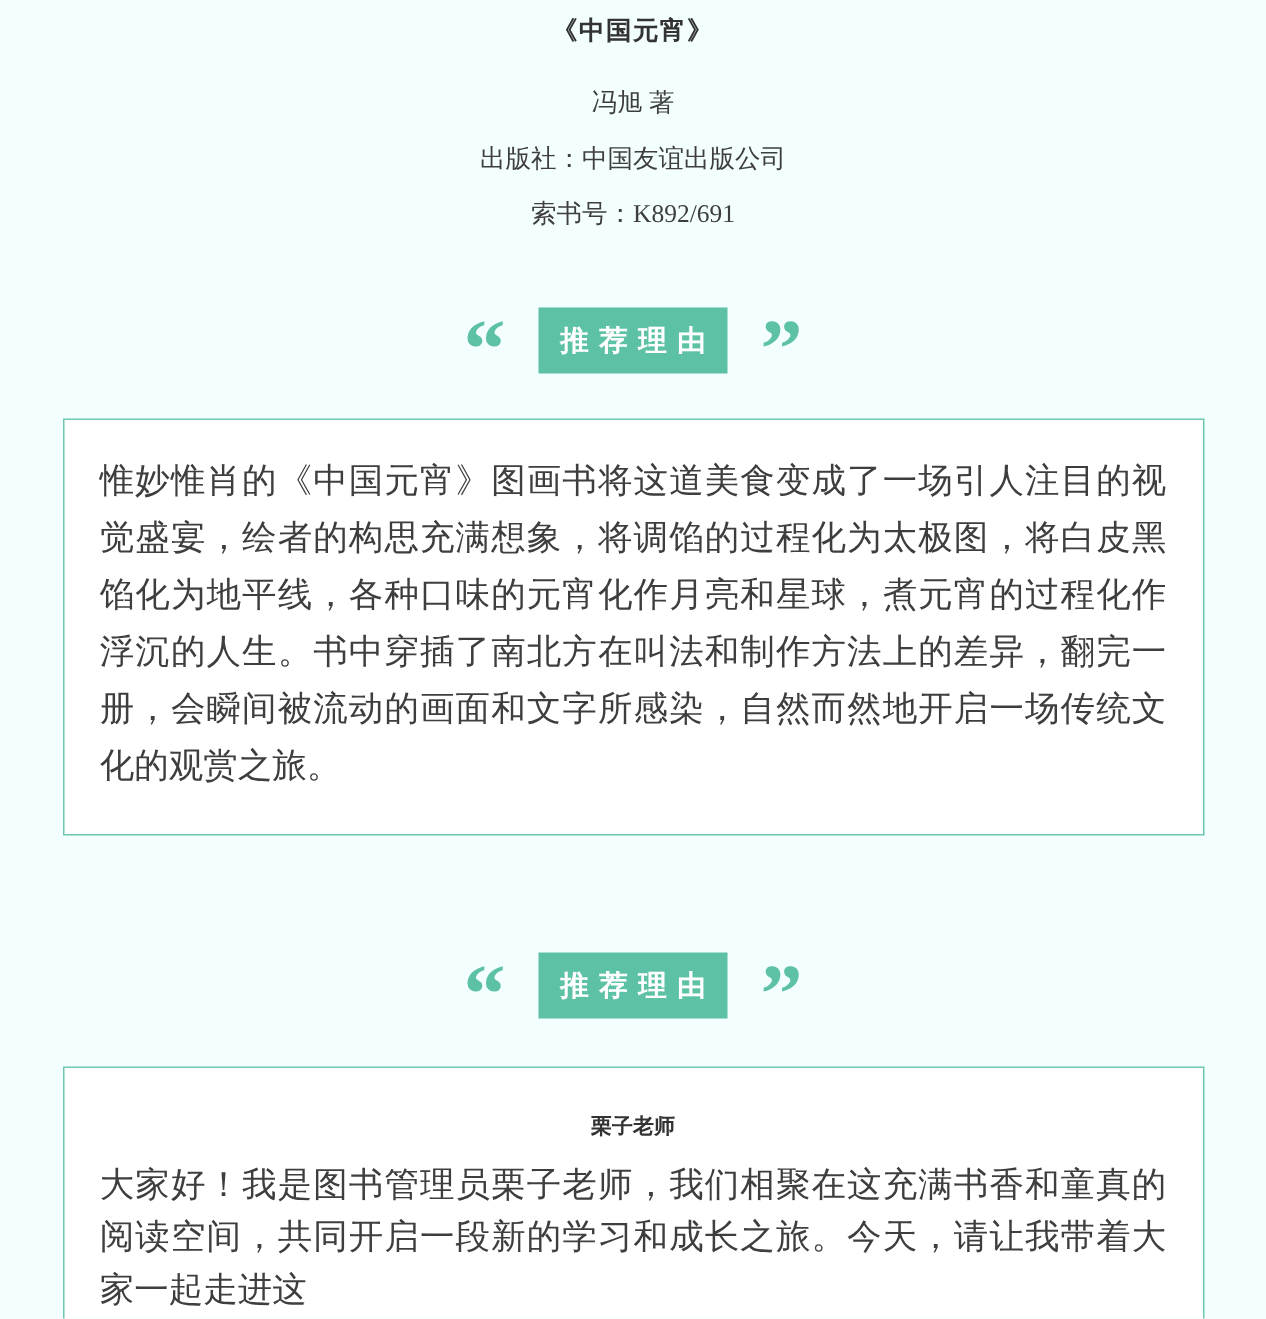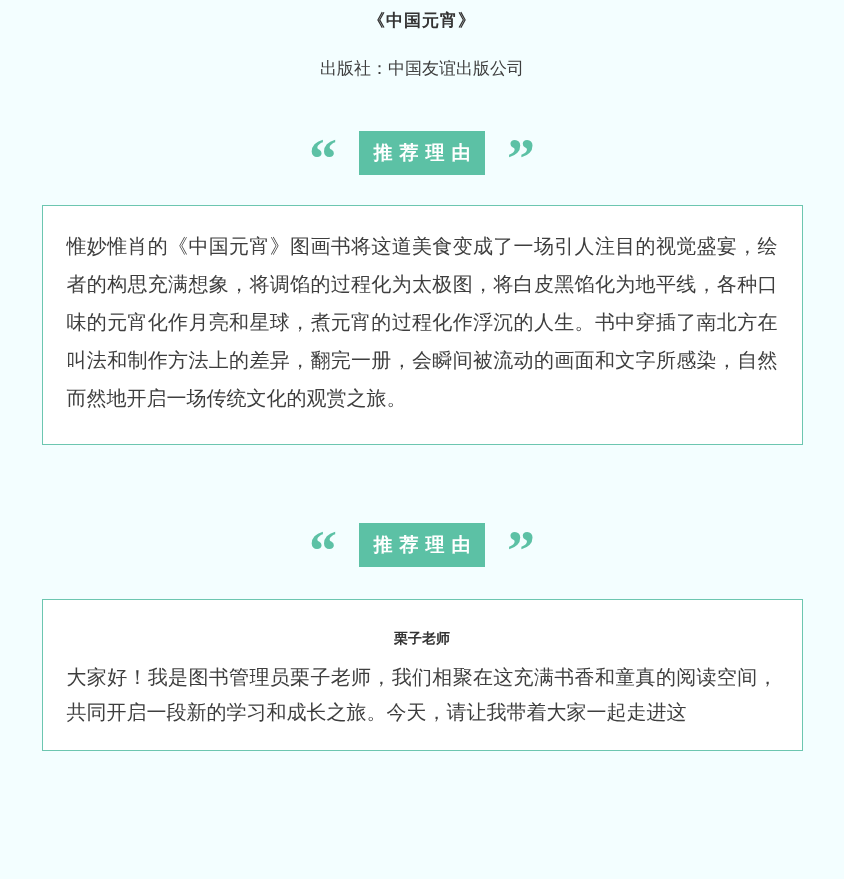--- a/index.html
+++ b/index.html
@@ -78,21 +78,21 @@
     margin: 30px auto 0;
     width: 761px;
     background: #ffffff;
     border: 1px solid var(--border);
     padding: 21px 24px 27px;
   }
   .card.lecturer { margin-top: 32px; padding: 26px 24px 20px; }
 
   .body-text {
     margin: 0;
-    font-size: 20px;
+    font-size: 23px;
     line-height: 38px;
     color: var(--text);
     text-align: justify;
   }
   .lecturer-text { line-height: 35px; margin-top: 10px; }
 
   .subtitle {
     margin: 0;
     text-align: center;
     font-size: 14px;
@@ -102,21 +102,23 @@
   }
 </style>
 </head>
 <body>
 
 <div class="page">
 
   <h1 class="title">《中国元宵》</h1>
 
   <div class="meta">
+    <p>冯旭 著</p>
     <p>出版社：中国友谊出版公司</p>
+    <p>索书号：K892/691</p>
   </div>
 
   <div class="section-header">
     <span class="quote">“</span>
     <div class="pill">推荐理由</div>
     <span class="quote">”</span>
   </div>
 
   <div class="card">
     <p class="body-text">惟妙惟肖的《中国元宵》图画书将这道美食变成了一场引人注目的视觉盛宴，绘者的构思充满想象，将调馅的过程化为太极图，将白皮黑馅化为地平线，各种口味的元宵化作月亮和星球，煮元宵的过程化作浮沉的人生。书中穿插了南北方在叫法和制作方法上的差异，翻完一册，会瞬间被流动的画面和文字所感染，自然而然地开启一场传统文化的观赏之旅。</p>

